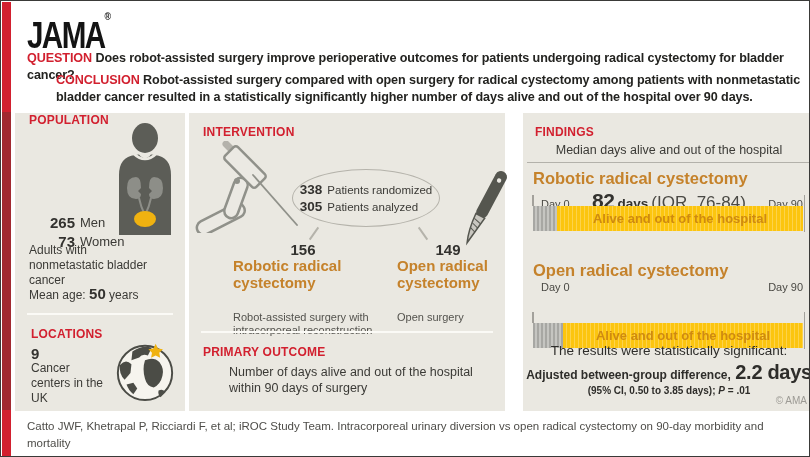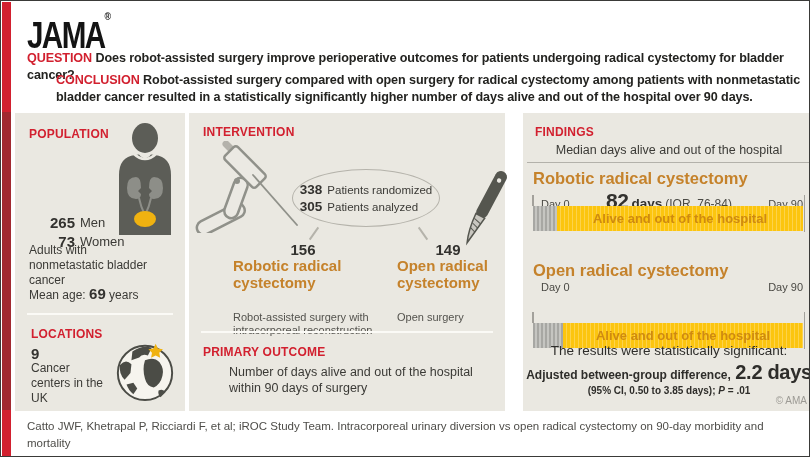--- a/index.html
+++ b/index.html
@@ -34,21 +34,21 @@
   .grp-n{font-size:15px;font-weight:bold;color:#33322f;text-align:center;}
   .grp-name{font-size:15px;font-weight:bold;color:#c5822b;line-height:1.1;}
   .grp-desc{font-size:11px;color:#53524d;line-height:1.2;margin-top:20px;}
   
   .fin-sub{font-size:12.5px;color:#3b3a36;text-align:center;padding-bottom:5px;border-bottom:1px solid #b3b1aa;}
   .bar-head{font-size:16.5px;font-weight:bold;color:#c5822b;}
   .day-row{display:flex;justify-content:space-between;align-items:baseline;font-size:11px;color:#4a4944;padding-left:8px;}
   .day-center{white-space:nowrap;}
   .day-center .d-num{font-size:21px;font-weight:bold;color:#33322f;letter-spacing:-.5px;}
   .day-center .d-word{font-size:13.5px;font-weight:bold;color:#33322f;}
-  .day-center .d-iqr{font-size:12px;color:#4a4944;}
+  .day-center .d-iqr{font-size:17px;color:#4a4944;}
   .bar{position:relative;height:25px;display:flex;}
   .bar .gray{height:100%;background:repeating-linear-gradient(90deg,#a7a7a3 0 2px,#c5c5c1 2px 4px);}
   .bar .yellow{height:100%;flex:1;background:repeating-linear-gradient(90deg,#fcc50f 0 3px,#fdd34c 3px 4px);
       display:flex;align-items:center;justify-content:center;}
   .bar .yellow span{font-size:13px;font-weight:bold;color:#cf8a10;}
   .gray-8{width:8.9%;} .gray-11{width:11.1%;}
   .tick{position:absolute;width:1.5px;background:#a3a19b;}
   .sig{font-size:13.5px;color:#2e2d2a;text-align:center;}
   .diff{text-align:center;white-space:nowrap;}
   .diff .d-lab{font-size:12px;font-weight:bold;color:#2e2d2a;}
@@ -75,21 +75,21 @@
     <span class="lbl-red">QUESTION</span>
     <span>Does robot-assisted surgery improve perioperative outcomes for patients undergoing radical cystectomy for bladder cancer?</span>
   </div>
 
   <div class="abs hline" style="top:71px;margin-left:29px;">
     <span class="lbl-red">CONCLUSION</span>
     <span>Robot-assisted surgery compared with open surgery for radical cystectomy among patients with nonmetastatic bladder cancer resulted in a statistically significantly higher number of days alive and out of the hospital over 90 days.</span>
   </div>
 
   <div class="abs panel p-pop">
-    <div class="abs sec-title" style="left:14px;top:14px;">POPULATION</div>
+    <div class="abs sec-title" style="left:14px;top:0;">POPULATION</div>
 
     <svg class="abs" style="right:6px;top:10px;" width="70" height="112" viewBox="0 0 70 112">
       <ellipse cx="36" cy="15" rx="13" ry="15" fill="#5c5d57"></ellipse>
       <path d="M10 52 Q10 34 26 32 L30 31.5 Q36 39 42 31.5 L46 32 Q62 34 62 52 L62 112 L10 112 Z" fill="#5c5d57"></path>
       <path d="M24 30 Q36 42 48 30" fill="none" stroke="#eae8e1" stroke-width="2.5"></path>
       <g fill="#8d8e88">
         <path d="M27 54 q-9 0 -9 11 q0 11 9 11 q5 0 5 -5 l-3 -3 l3 -3 q0 -11 -5 -11 z"></path>
         <path d="M45 54 q9 0 9 11 q0 11 -9 11 q-5 0 -5 -5 l3 -3 l-3 -3 q0 -11 5 -11 z"></path>
       </g>
       <g stroke="#8d8e88" stroke-width="2" fill="none">
@@ -103,21 +103,21 @@
       <span class="num">265</span>
       <span>Men</span>
       <span class="num">73</span>
       <span>Women</span>
     </div>
 
     <div class="abs txt" style="left:14px;top:130px;width:126px;">Adults with nonmetastatic bladder cancer</div>
 
     <div class="abs txt" style="left:14px;top:172px;width:150px;">
       <span>Mean age:</span>
-      <span class="big-num">69</span>
+      <span class="big-num">50</span>
       <span>years</span>
     </div>
 
     <div class="abs divider" style="left:12px;top:200px;width:146px;"></div>
 
     <div class="abs sec-title" style="left:16px;top:214px;">LOCATIONS</div>
     <div class="abs big-num" style="left:16px;top:232px;">9</div>
     <div class="abs txt" style="left:16px;top:248px;width:80px;">Cancer centers in the UK</div>
 
     <svg class="abs" style="right:8px;bottom:8px;" width="64" height="64" viewBox="0 0 66 66">

